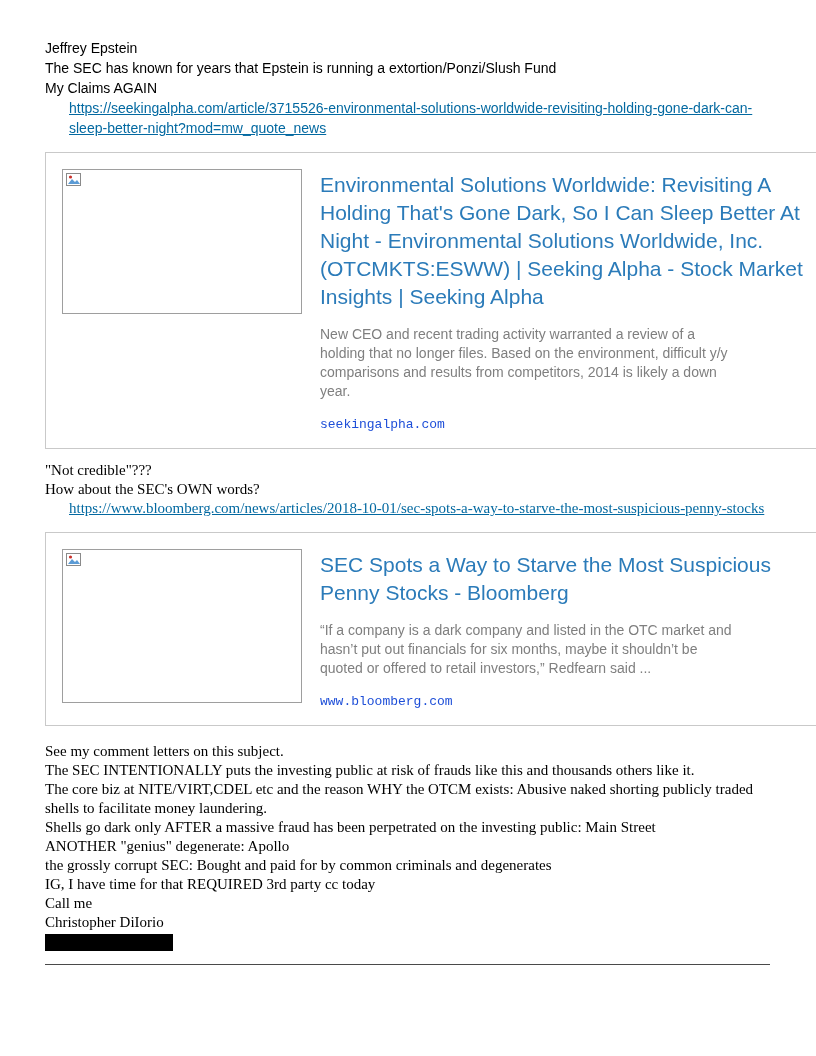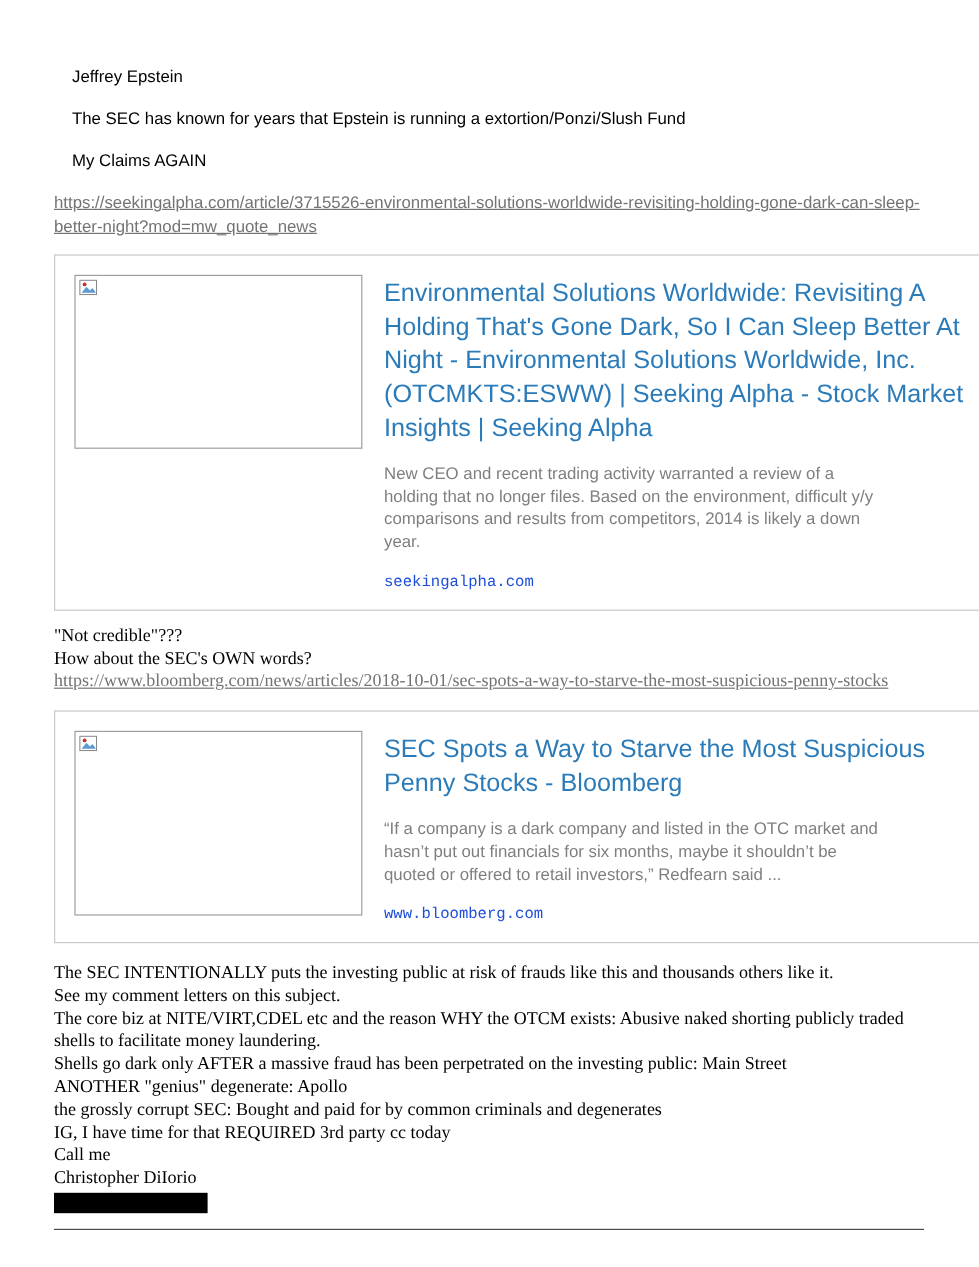--- a/index.html
+++ b/index.html
@@ -12,26 +12,27 @@
     padding: 38px 46px 0 45px;
     overflow: hidden;
   }
   
   .sans-block {
     font-family: "Liberation Sans", sans-serif;
     font-size: 14px;
     line-height: 20px;
     color: #000000;
   }
-  .sans-block p { margin: 15px; }
+  .sans-block p { margin: 0; }
   a.link {
-    color: #737373;
+    color: #0369a1;
     text-decoration: underline;
     word-break: break-word;
     display: block;
+    margin-left: 24px;
   }
   a.link.sans {
     font-family: "Liberation Sans", sans-serif;
     font-size: 14px;
     line-height: 20px;
   }
   a.link.serif {
     font-family: "Liberation Serif", serif;
     font-size: 15px;
     line-height: 19px;
@@ -147,22 +148,22 @@
       </svg>
     </div>
     <div class="card-body">
       <div class="card-title">SEC Spots a Way to Starve the Most Suspicious Penny Stocks - Bloomberg</div>
       <div class="card-desc">“If a company is a dark company and listed in the OTC market and hasn’t put out financials for six months, maybe it shouldn’t be quoted or offered to retail investors,” Redfearn said ...</div>
       <div class="card-source">www.bloomberg.com</div>
     </div>
   </div>
 
   <div class="serif-block body-block">
+    <p>See my comment letters on this subject.</p>
     <p>The SEC INTENTIONALLY puts the investing public at risk of frauds like this and thousands others like it.</p>
-    <p>See my comment letters on this subject.</p>
     <p>The core biz at NITE/VIRT,CDEL etc and the reason WHY the OTCM exists: Abusive naked shorting publicly traded shells to facilitate money laundering.</p>
     <p>Shells go dark only AFTER a massive fraud has been perpetrated on the investing public: Main Street</p>
     <p>ANOTHER "genius" degenerate: Apollo</p>
     <p>the grossly corrupt SEC: Bought and paid for by common criminals and degenerates</p>
     <p>IG, I have time for that REQUIRED 3rd party cc today</p>
     <p>Call me</p>
     <p>Christopher DiIorio</p>
   </div>
 
   <div class="redaction"></div>

